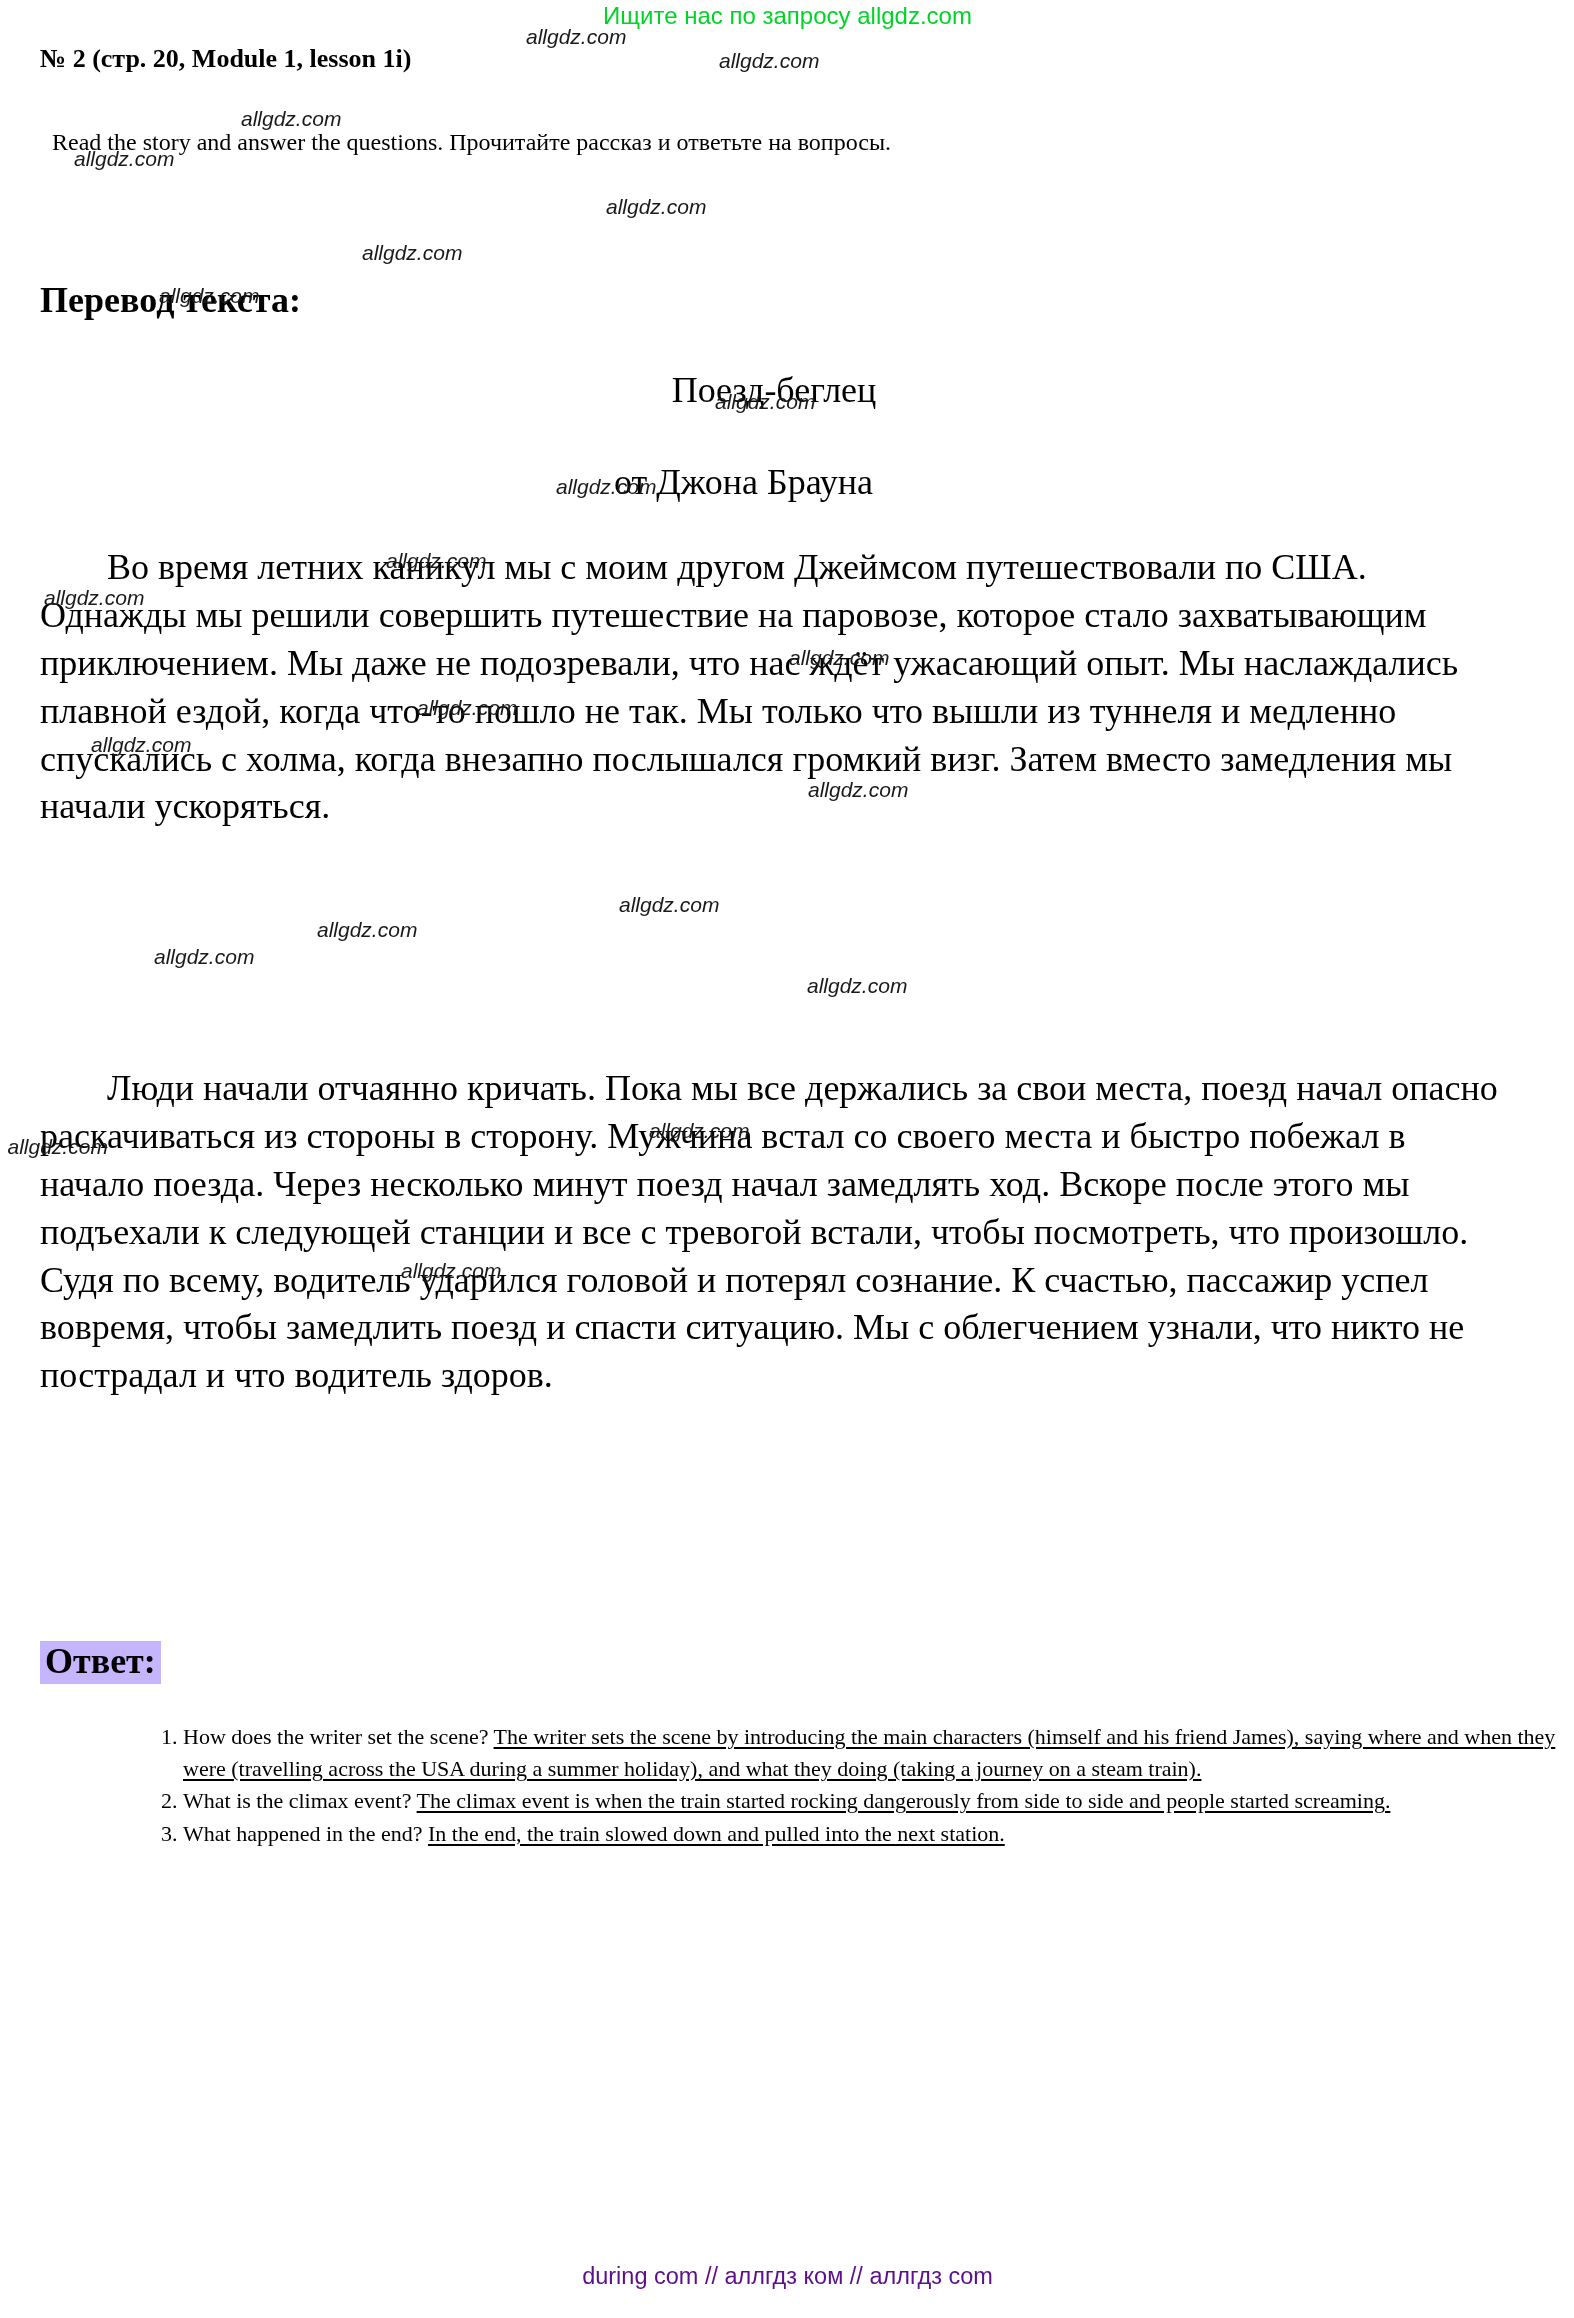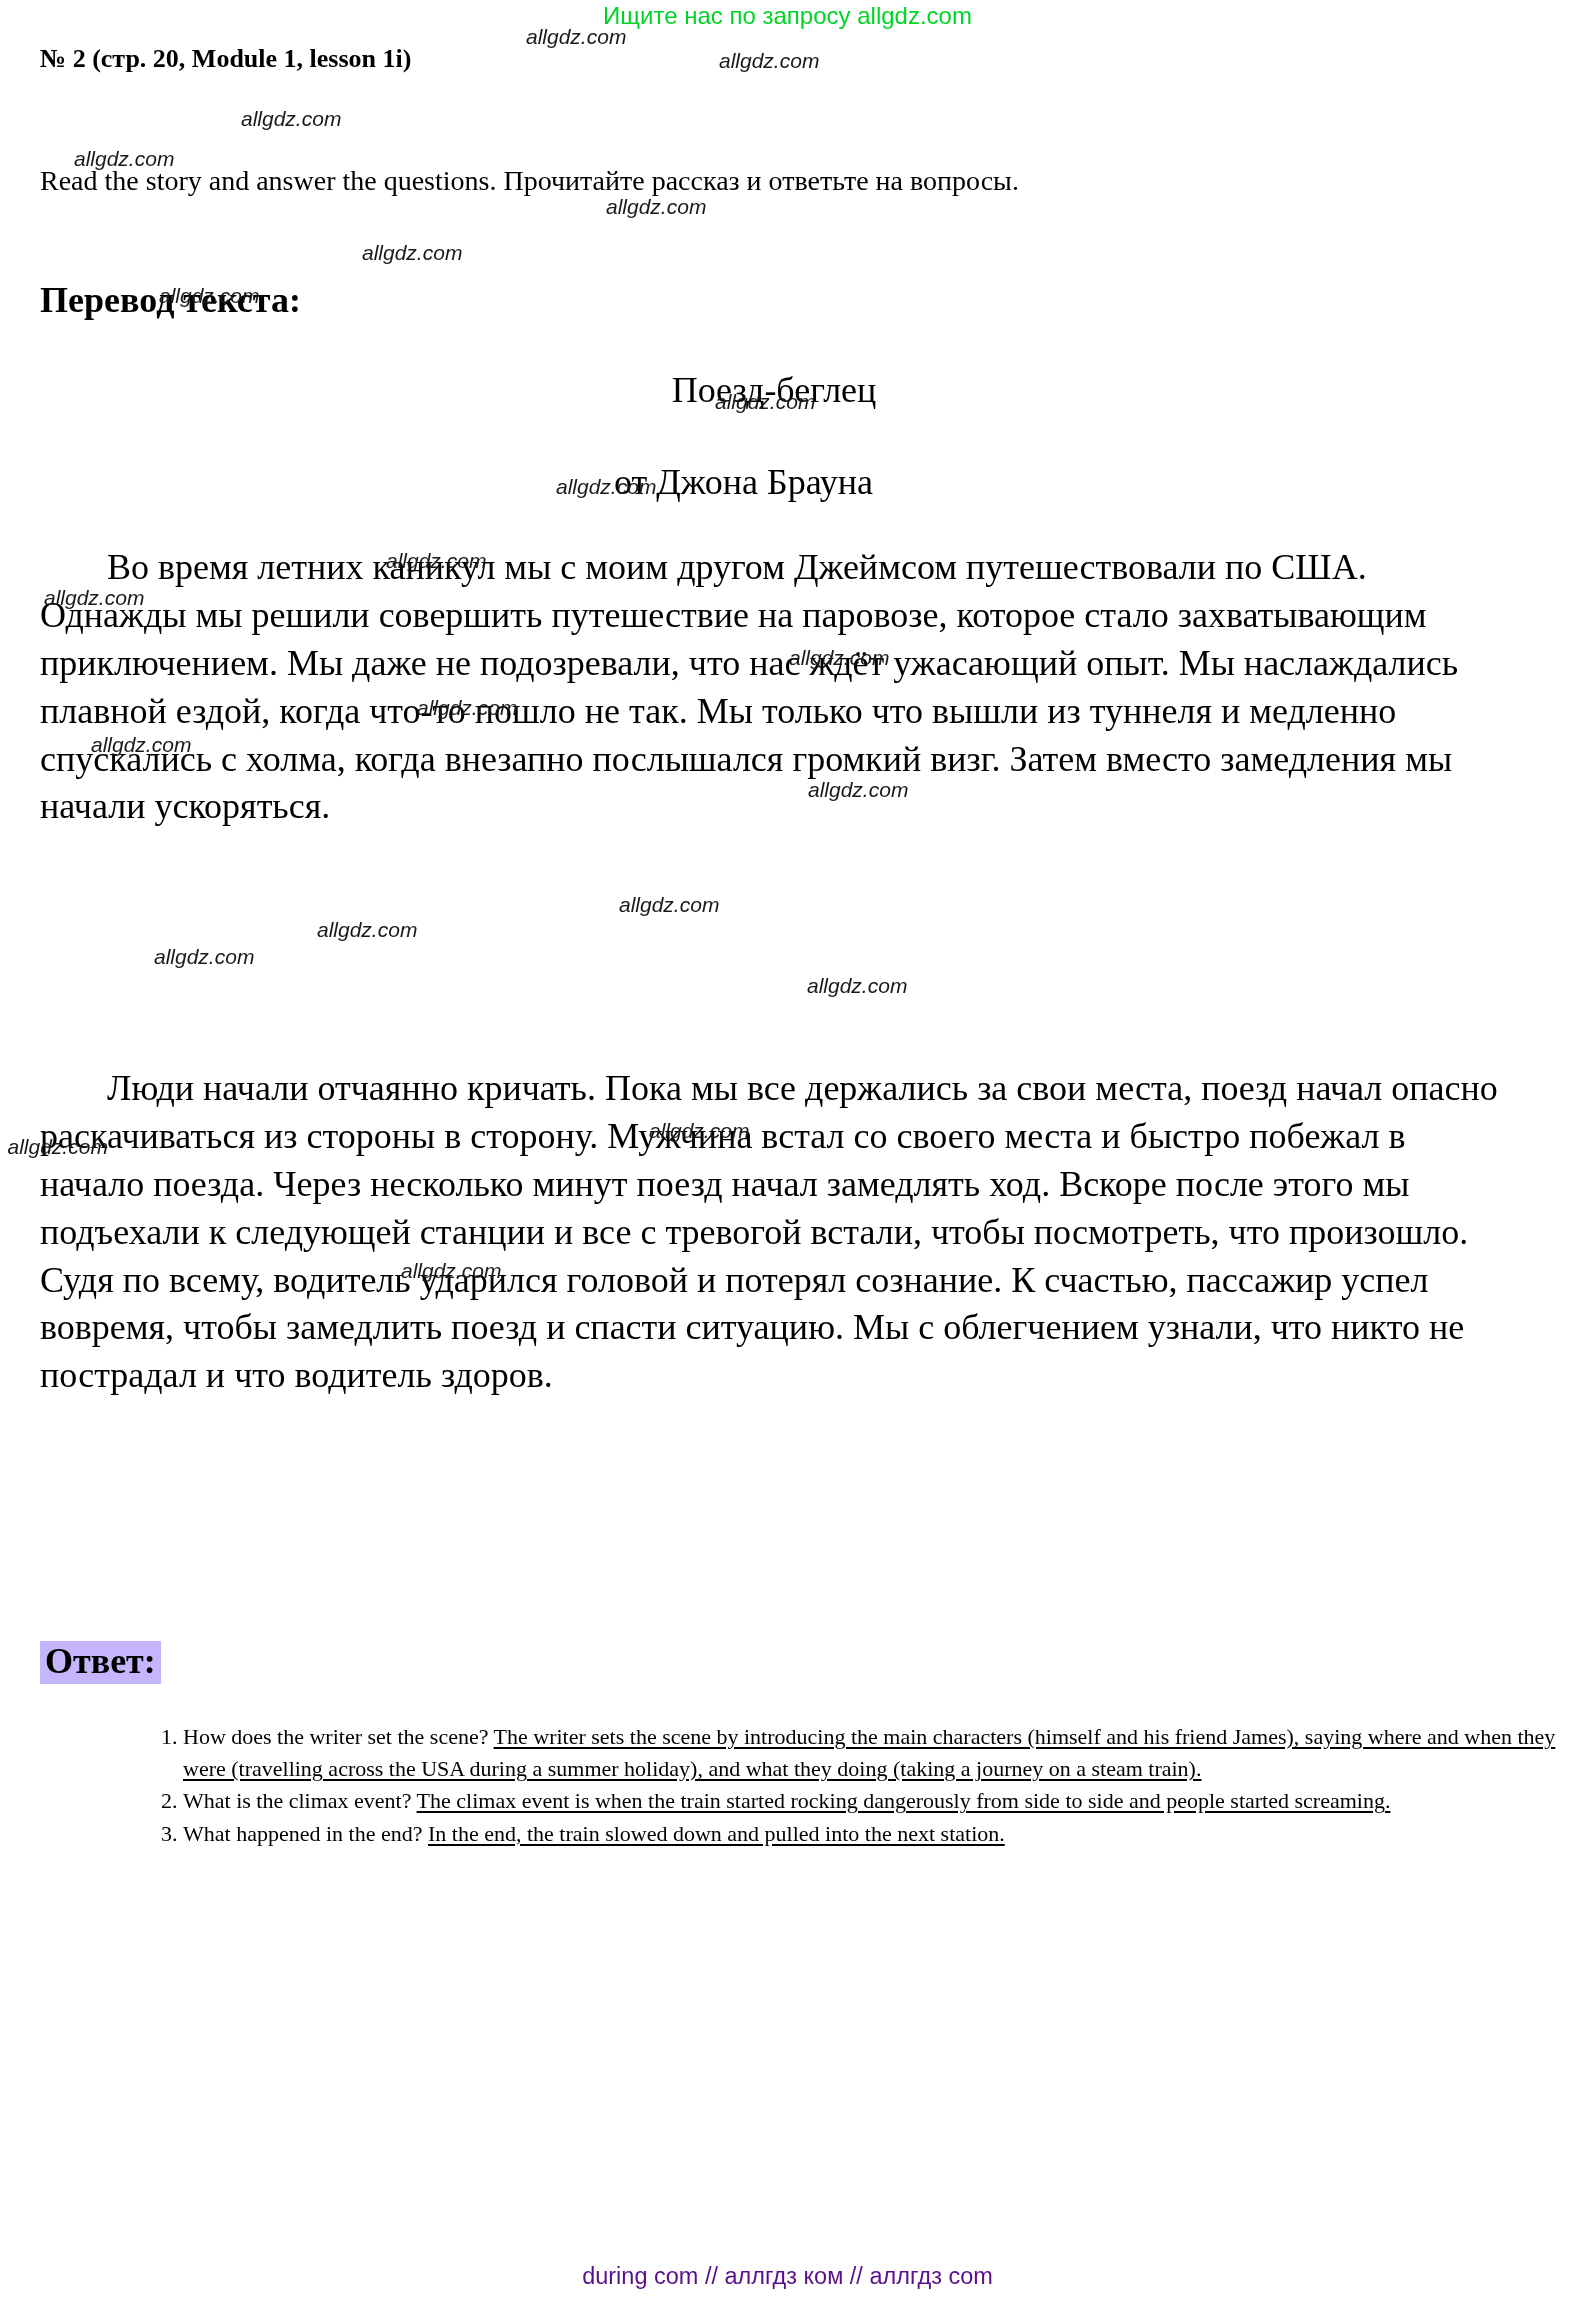--- a/index.html
+++ b/index.html
@@ -75,26 +75,25 @@
     position: absolute;
     left: 40px;
     top: 44px;
     font-size: 26px;
     font-weight: bold;
     white-space: nowrap;
   }
 
   .task-line {
     position: absolute;
-    left: 40px;
+    left: 52px;
     top: 128px;
     width: 1502px;
-    font-size: 28px;
+    font-size: 24px;
     line-height: 1.22;
-    margin-top: 36px;
   }
 
   .perevod {
     position: absolute;
     left: 40px;
     top: 279px;
     font-size: 36px;
     font-weight: bold;
     white-space: nowrap;
   }

